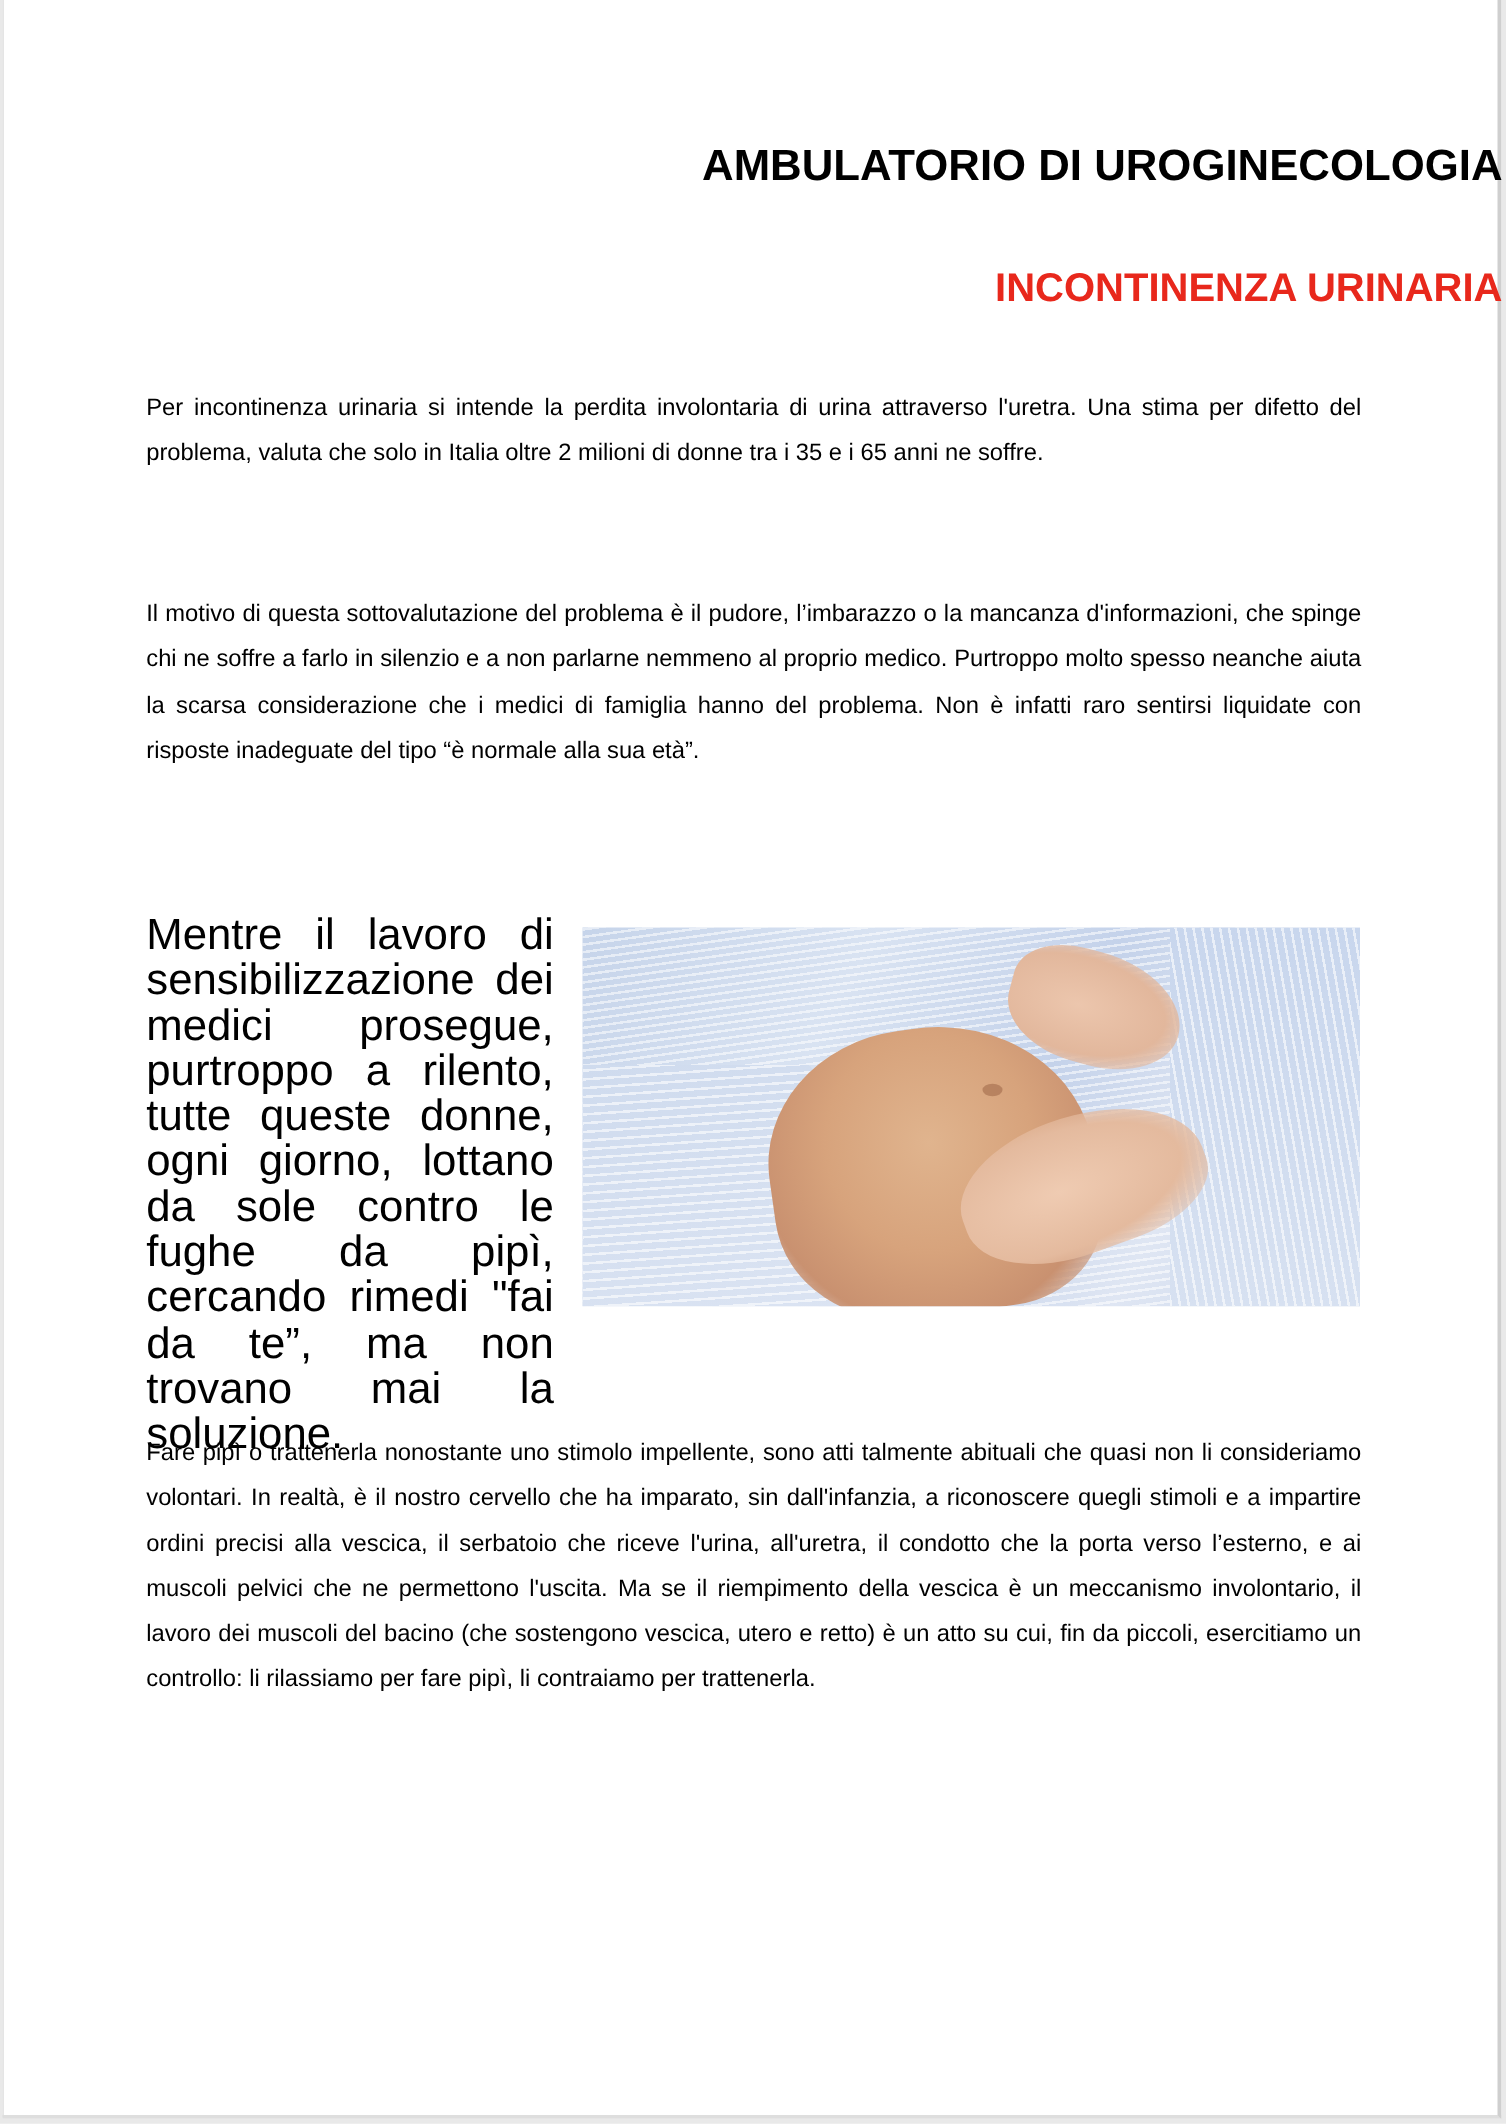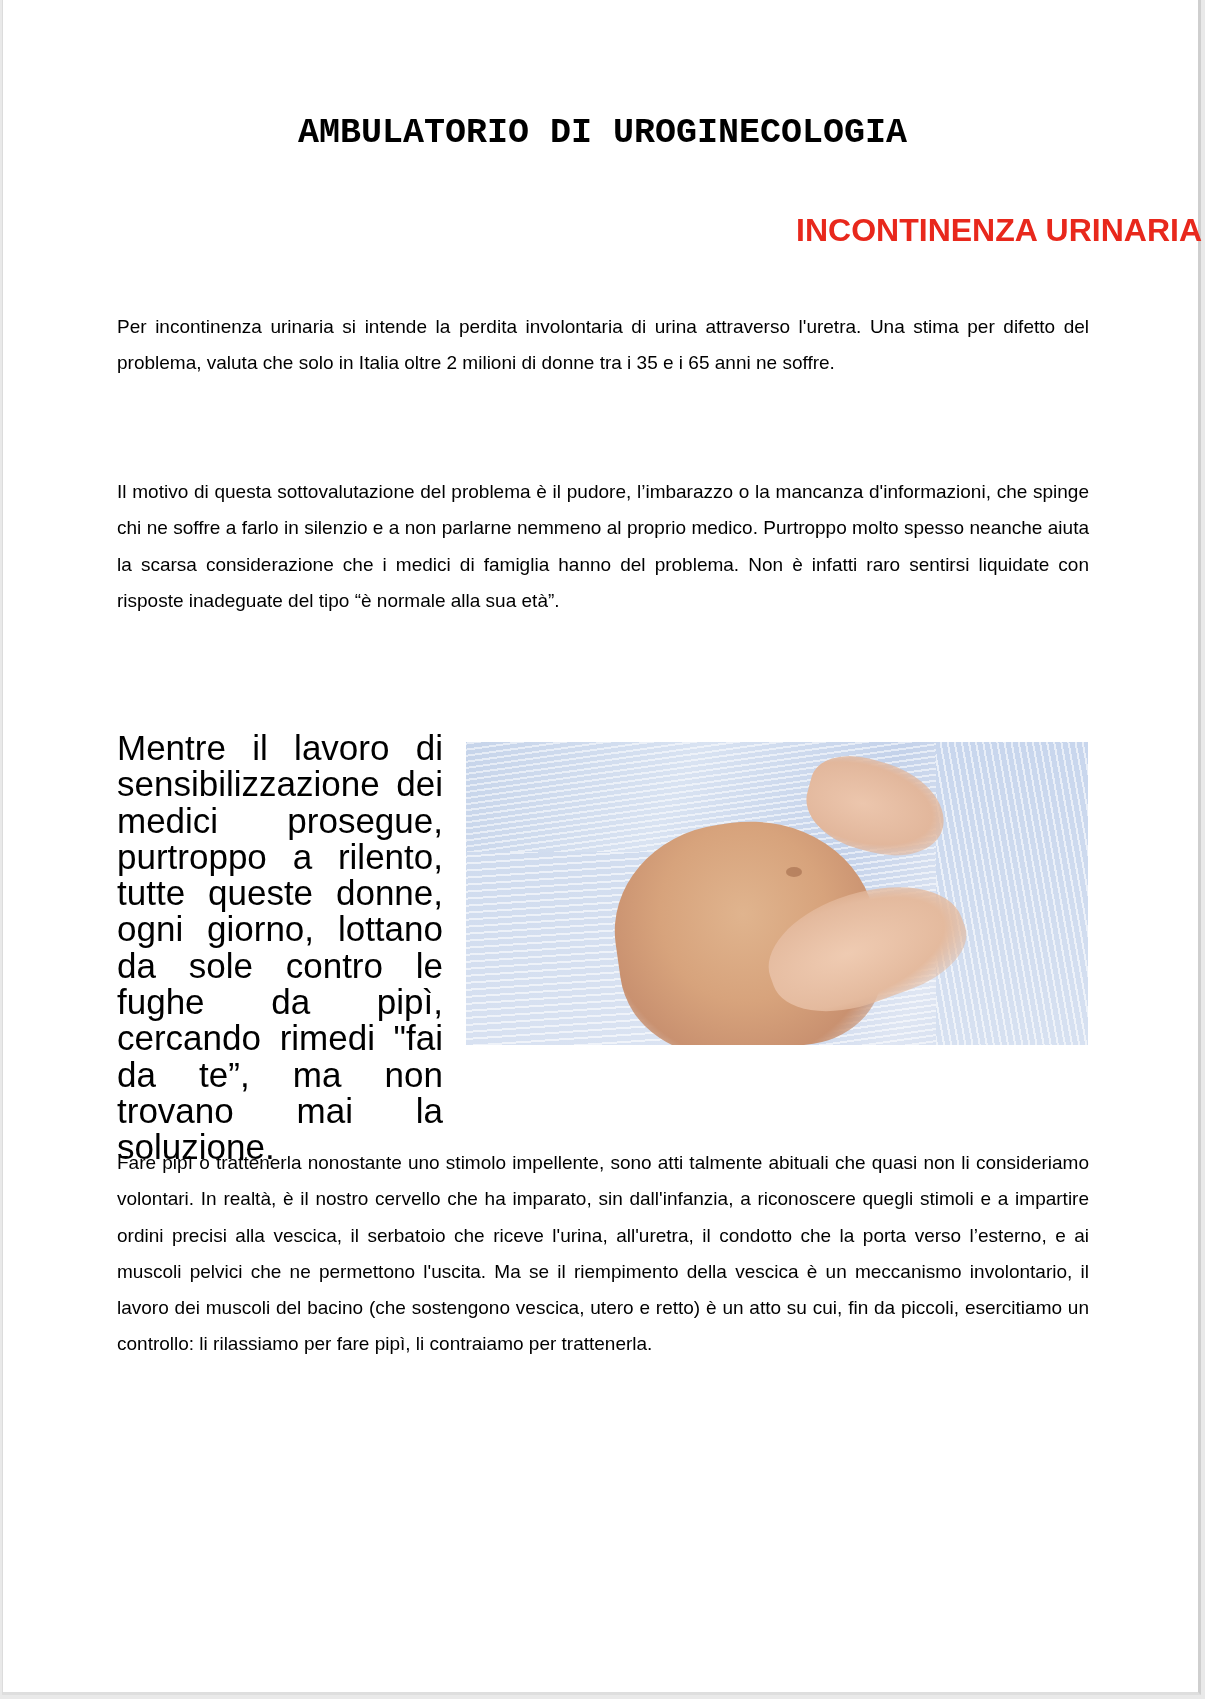--- a/index.html
+++ b/index.html
@@ -9,23 +9,22 @@
       font-family: "Liberation Sans", sans-serif;
     }
     .page {
       position: absolute; left: 2px; top: 0; width: 1199px; height: 1695px;
       background: #ffffff;
       border-left: 1px solid #dcdcdc; border-right: 3px solid #cfcfcf; border-bottom: 3px solid #dedede;
       box-sizing: border-box;
     }
     .title {
       position: absolute; left: 0; top: 113px; width: 1199px;
-      text-align: center; font-weight: bold; font-size: 35px; color: #000;
+      text-align: right; font-weight: bold; font-size: 35px; color: #000;
       letter-spacing: 0px;
-      font-family: Liberation Mono, monospace;
     }
     .subtitle {
       position: absolute; left: 0; top: 212px; width: 1199px;
       text-align: right; font-weight: bold; font-size: 32px; color: #e8281c;
     }
     .para {
       position: absolute; left: 114px; width: 972px;
       font-size: 19px; line-height: 36.3px; color: #000;
       text-align: justify; text-align-last: left;
       margin: 0;

